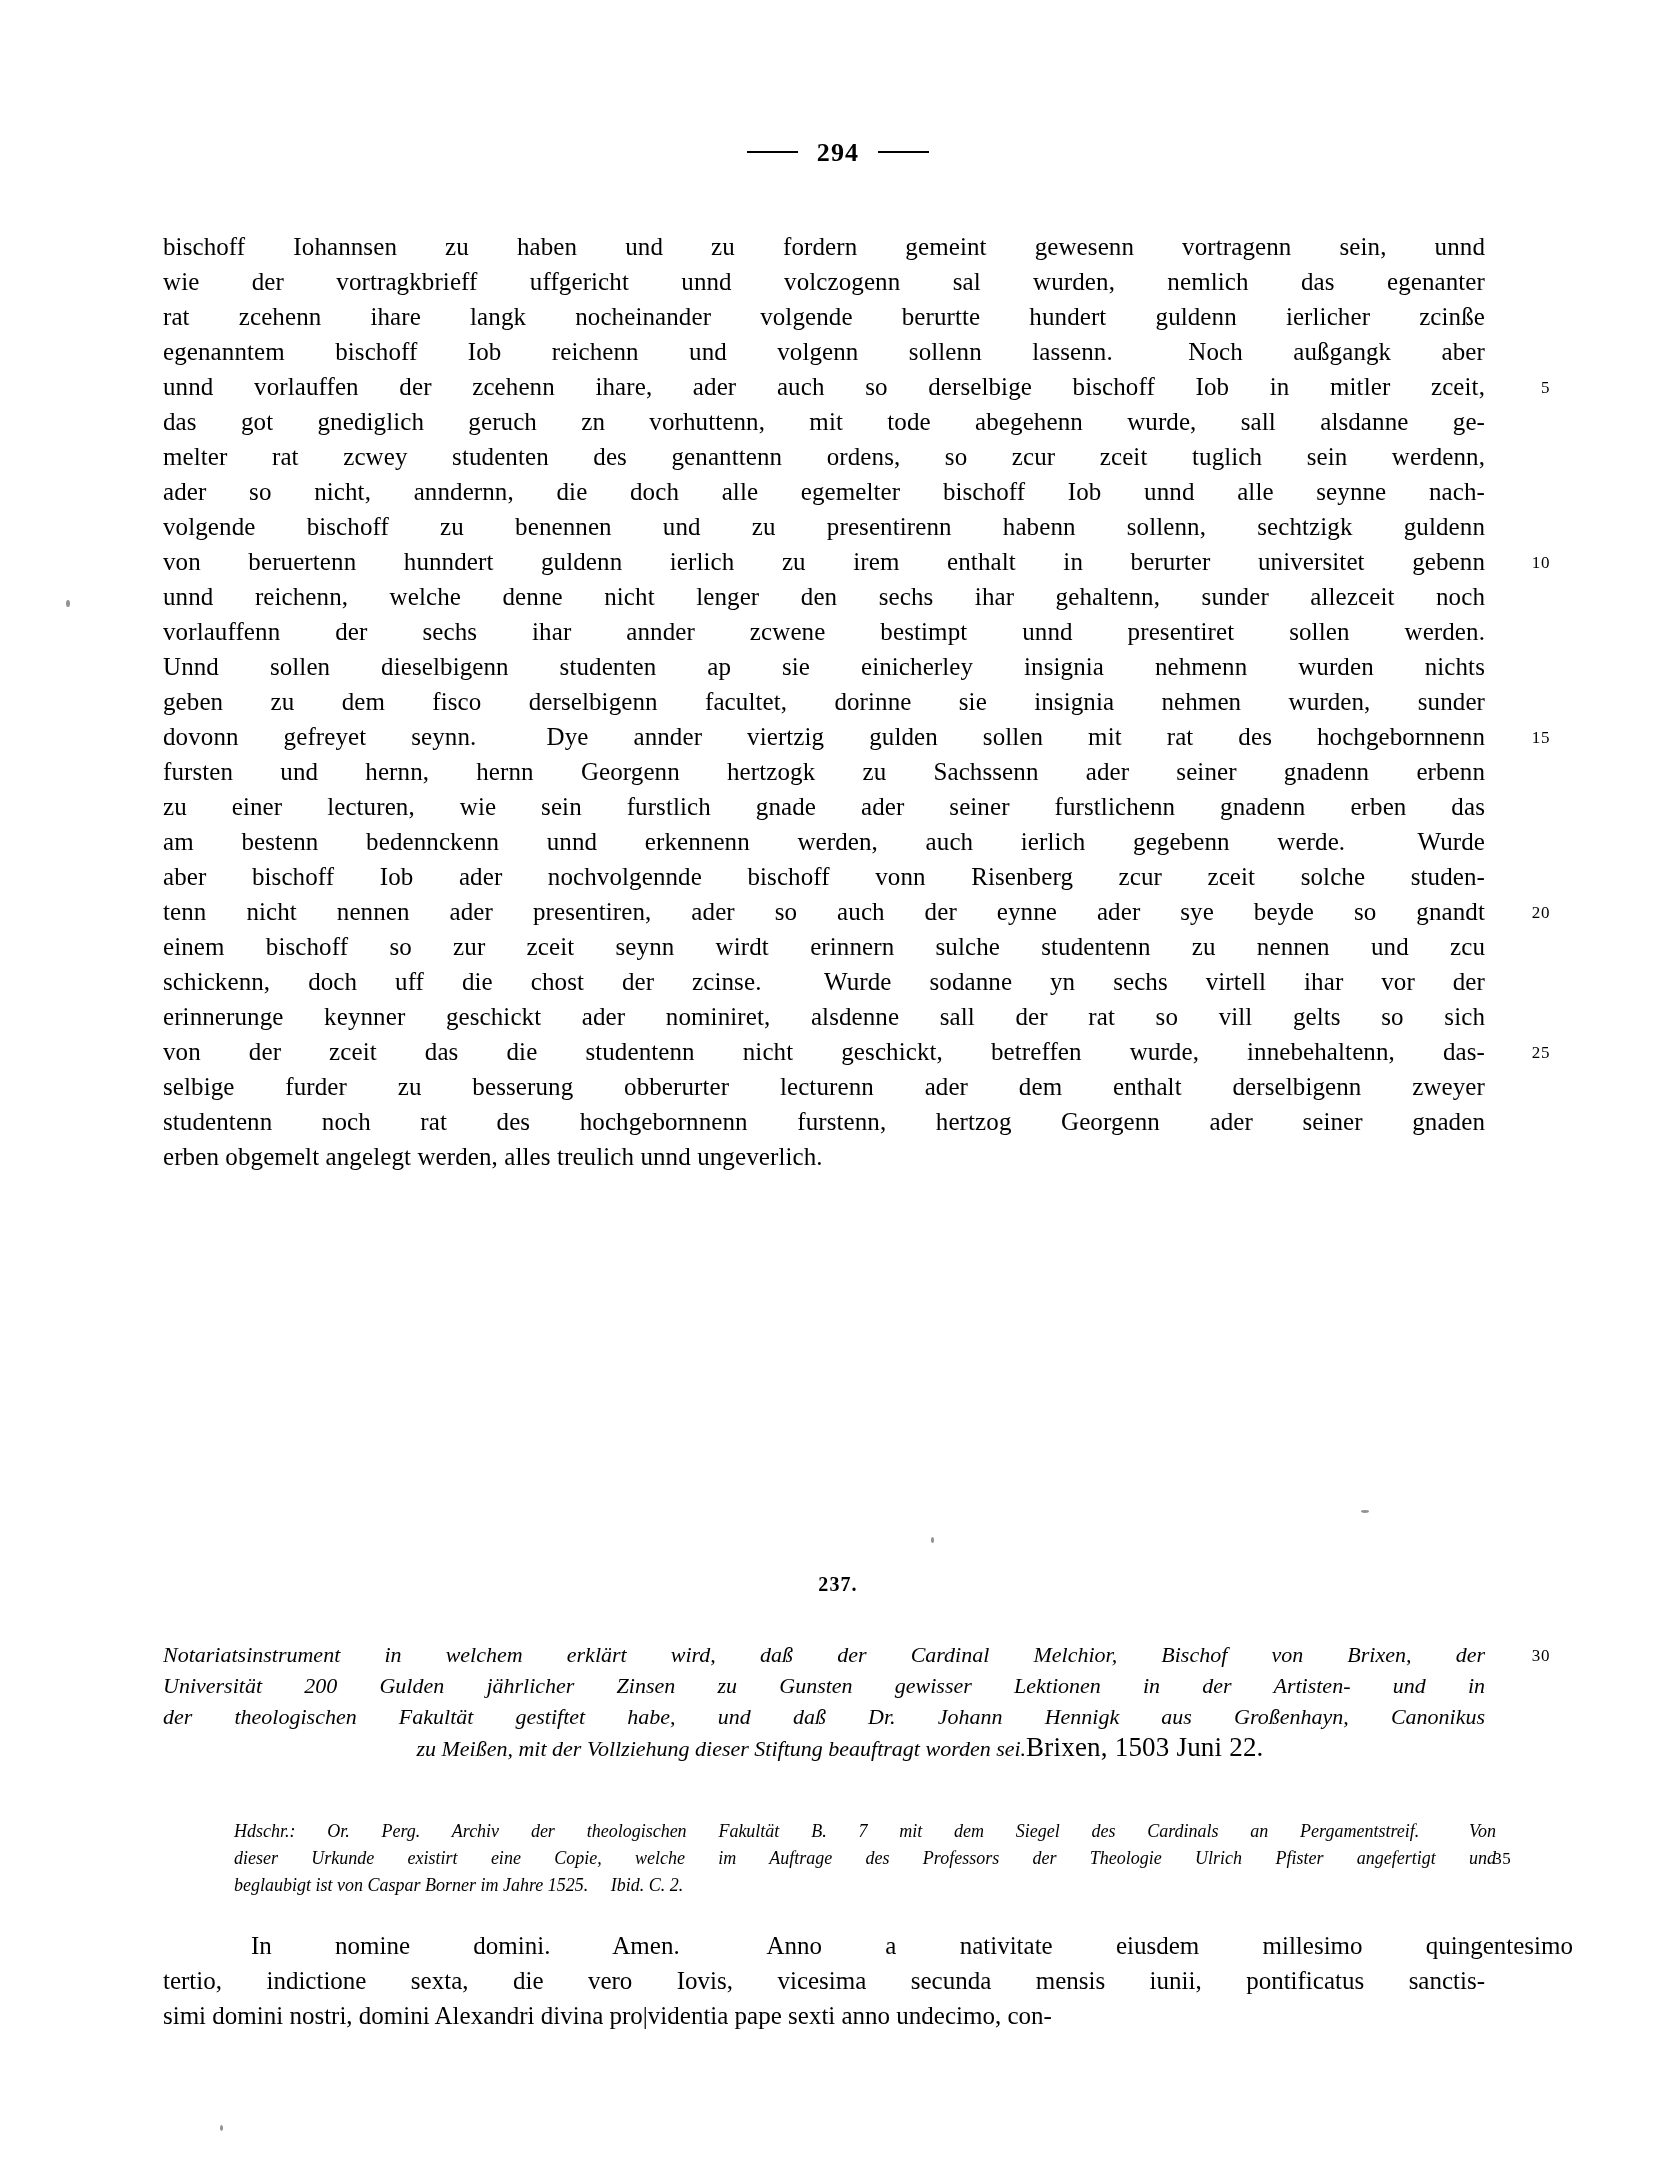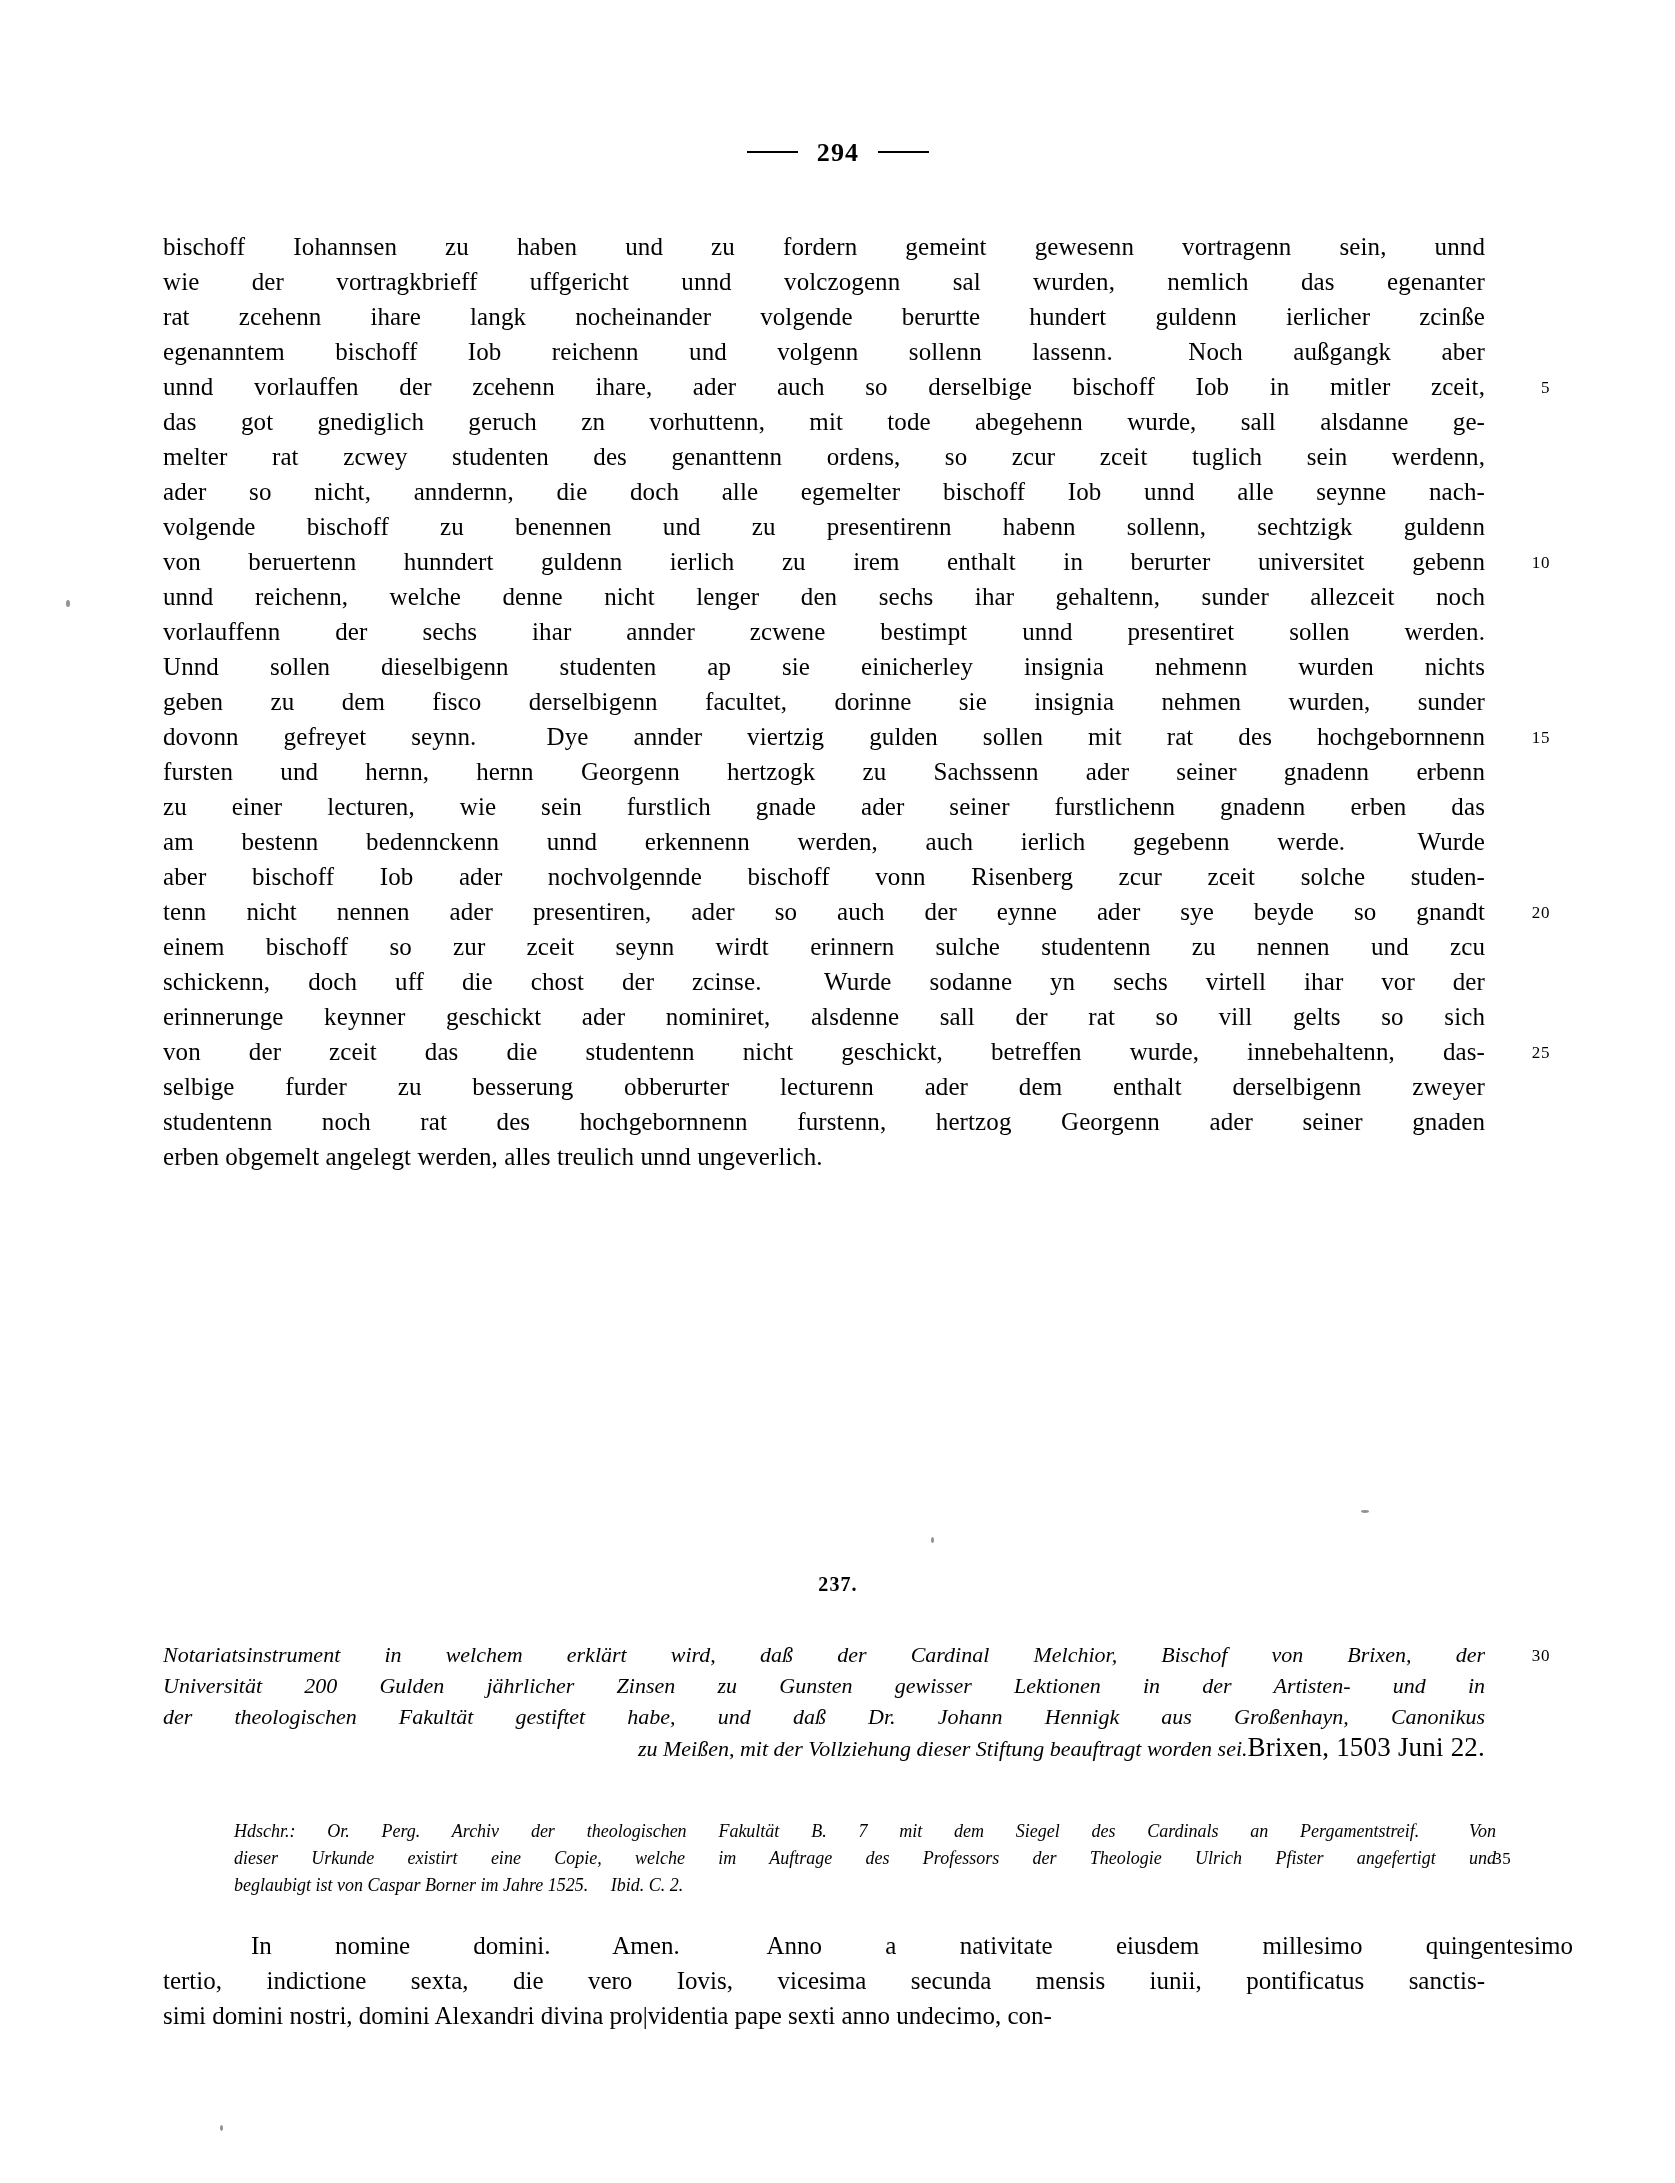--- a/index.html
+++ b/index.html
@@ -135,22 +135,23 @@
     letter-spacing: 0.2px;
   }
   .regest-lastrow {
     position: relative;
     font-size: 22px;
     line-height: 31px;
     height: 31px;
     white-space: nowrap;
     display: flex;
     align-items: baseline;
-    justify-content: flex-end;
-    width: 1322px;
+    justify-content: center;
+    width: 1322px;
+    margin-left: 16px;
   }
   .regest-lastrow .rl-italic {
     font-style: italic;
   }
 
   
   .srcnote {
     position: absolute;
     left: 201px;
     top: 1818px;

